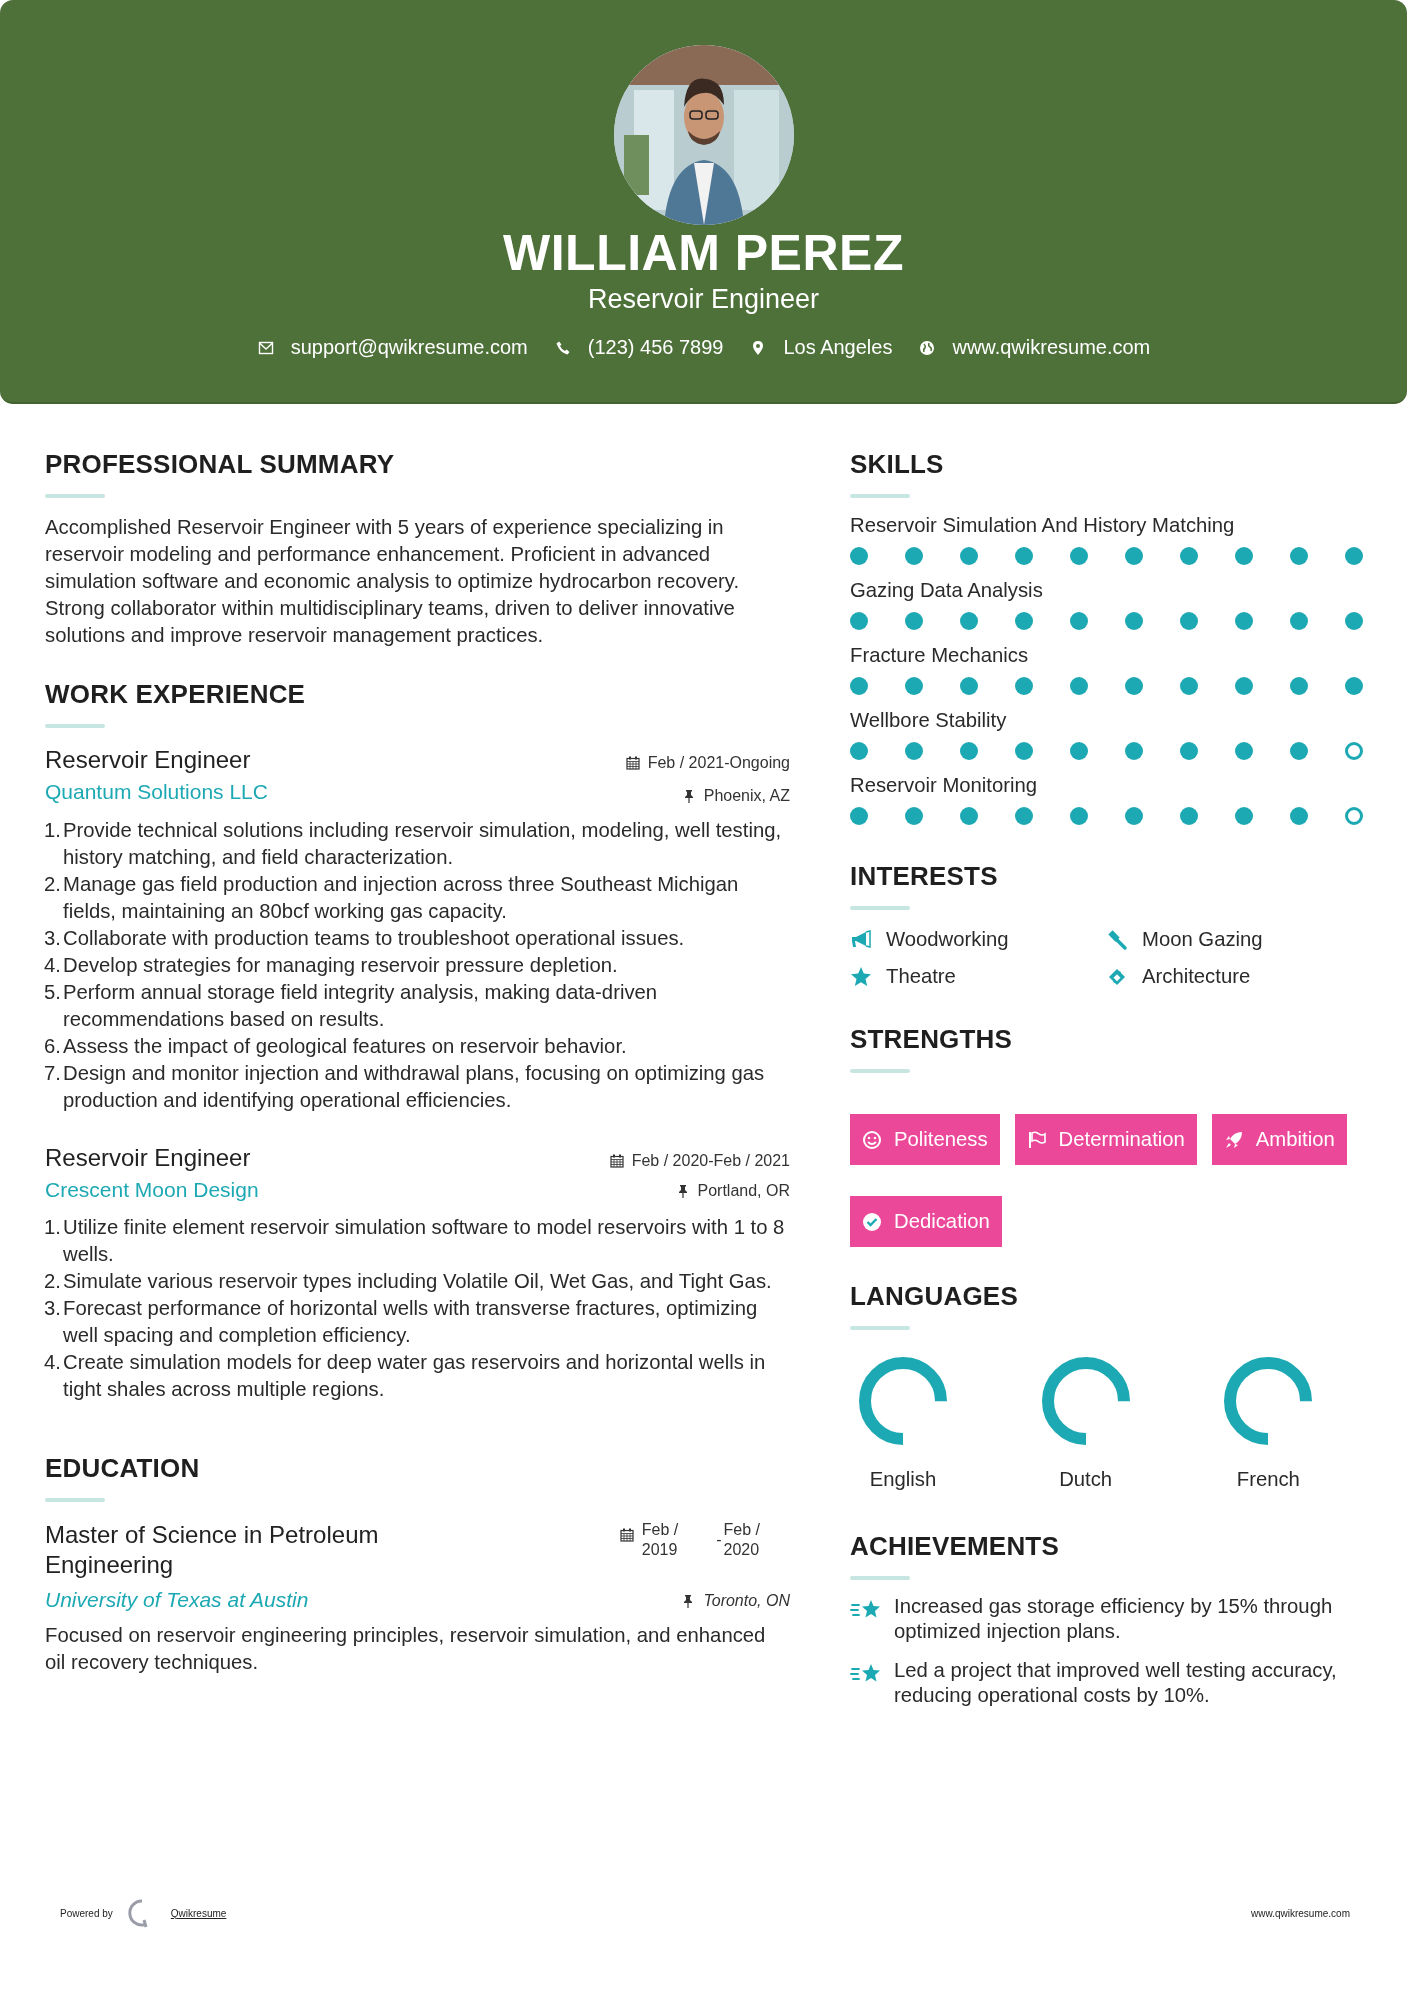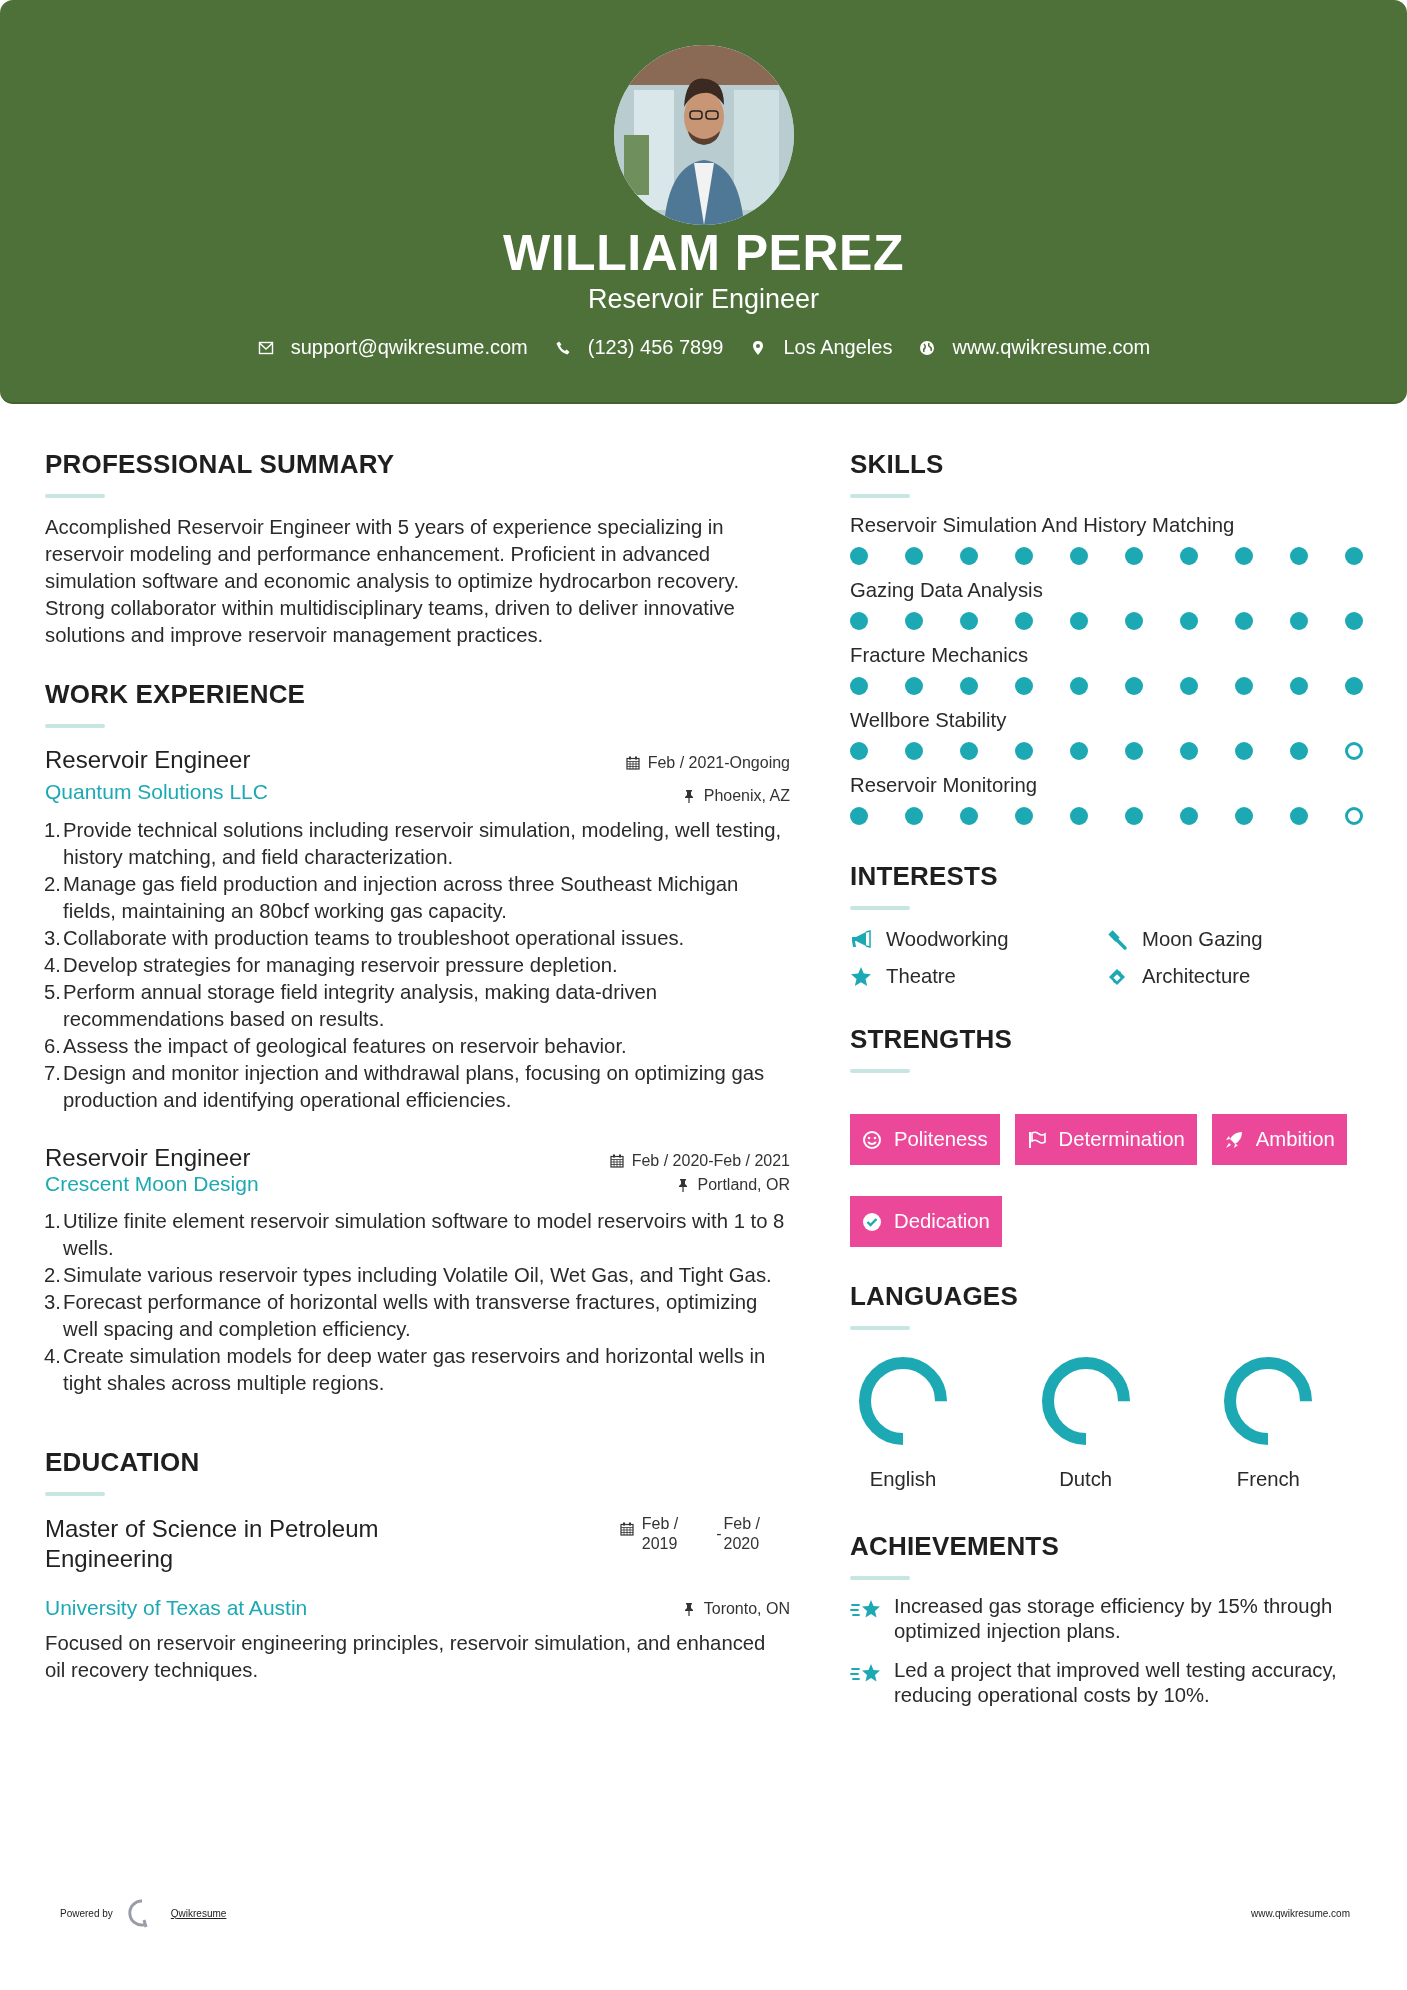--- a/index.html
+++ b/index.html
@@ -176,21 +176,21 @@
         <div class="job-meta" style="margin-top:8px;">
           <svg viewBox="0 0 14 14">
               <rect x="1" y="2.5" width="12" height="10.5" fill="none" stroke="#333" stroke-width="1.2"></rect>
               <rect x="3" y="0.5" width="2" height="3" fill="#333"></rect>
               <rect x="9" y="0.5" width="2" height="3" fill="#333"></rect>
               <path d="M1 5.5 H13 M1 8 H13 M1 10.5 H13 M4 5.5 V13 M7 5.5 V13 M10 5.5 V13" stroke="#333" stroke-width="0.8"></path>
             </svg>
           <span>Feb / 2020-Feb / 2021</span>
         </div>
       </div>
-      <div class="job-head" style="gap:11px;">
+      <div class="job-head" style="margin-top:6px;gap:11px;">
         <div class="company">Crescent Moon Design</div>
         <div class="job-meta" style="margin-top:4px;">
           <svg viewBox="0 0 14 14">
               <path d="M4 1 H10 V2 L9 3 V6 L11 8 V9 H3 V8 L5 6 V3 L4 2 Z" fill="#333"></path>
               <rect x="6.4" y="9" width="1.2" height="5" fill="#333"></rect>
             </svg>
           <span>Portland, OR</span>
         </div>
       </div>
       <ol class="duties">
@@ -221,21 +221,21 @@
             <div>Feb /</div>
             <div>2019</div>
           </div>
         <div style="margin:10px 2px 0 38px;">-</div>
         <div>
             <div>Feb /</div>
             <div>2020</div>
           </div>
       </div>
     </div>
-    <div class="job-head" style="margin-top:22px;">
+    <div class="job-head" style="margin-top:8px;font-style:italic;">
       <div class="company">University of Texas at Austin</div>
       <div class="job-meta" style="margin-top:4px;">
         <svg viewBox="0 0 14 14">
             <path d="M4 1 H10 V2 L9 3 V6 L11 8 V9 H3 V8 L5 6 V3 L4 2 Z" fill="#333"></path>
             <rect x="6.4" y="9" width="1.2" height="5" fill="#333"></rect>
           </svg>
         <span>Toronto, ON</span>
       </div>
     </div>
     <div class="summary" style="margin-top:10px;">Focused on reservoir engineering principles, reservoir simulation, and enhanced oil recovery techniques.</div>

